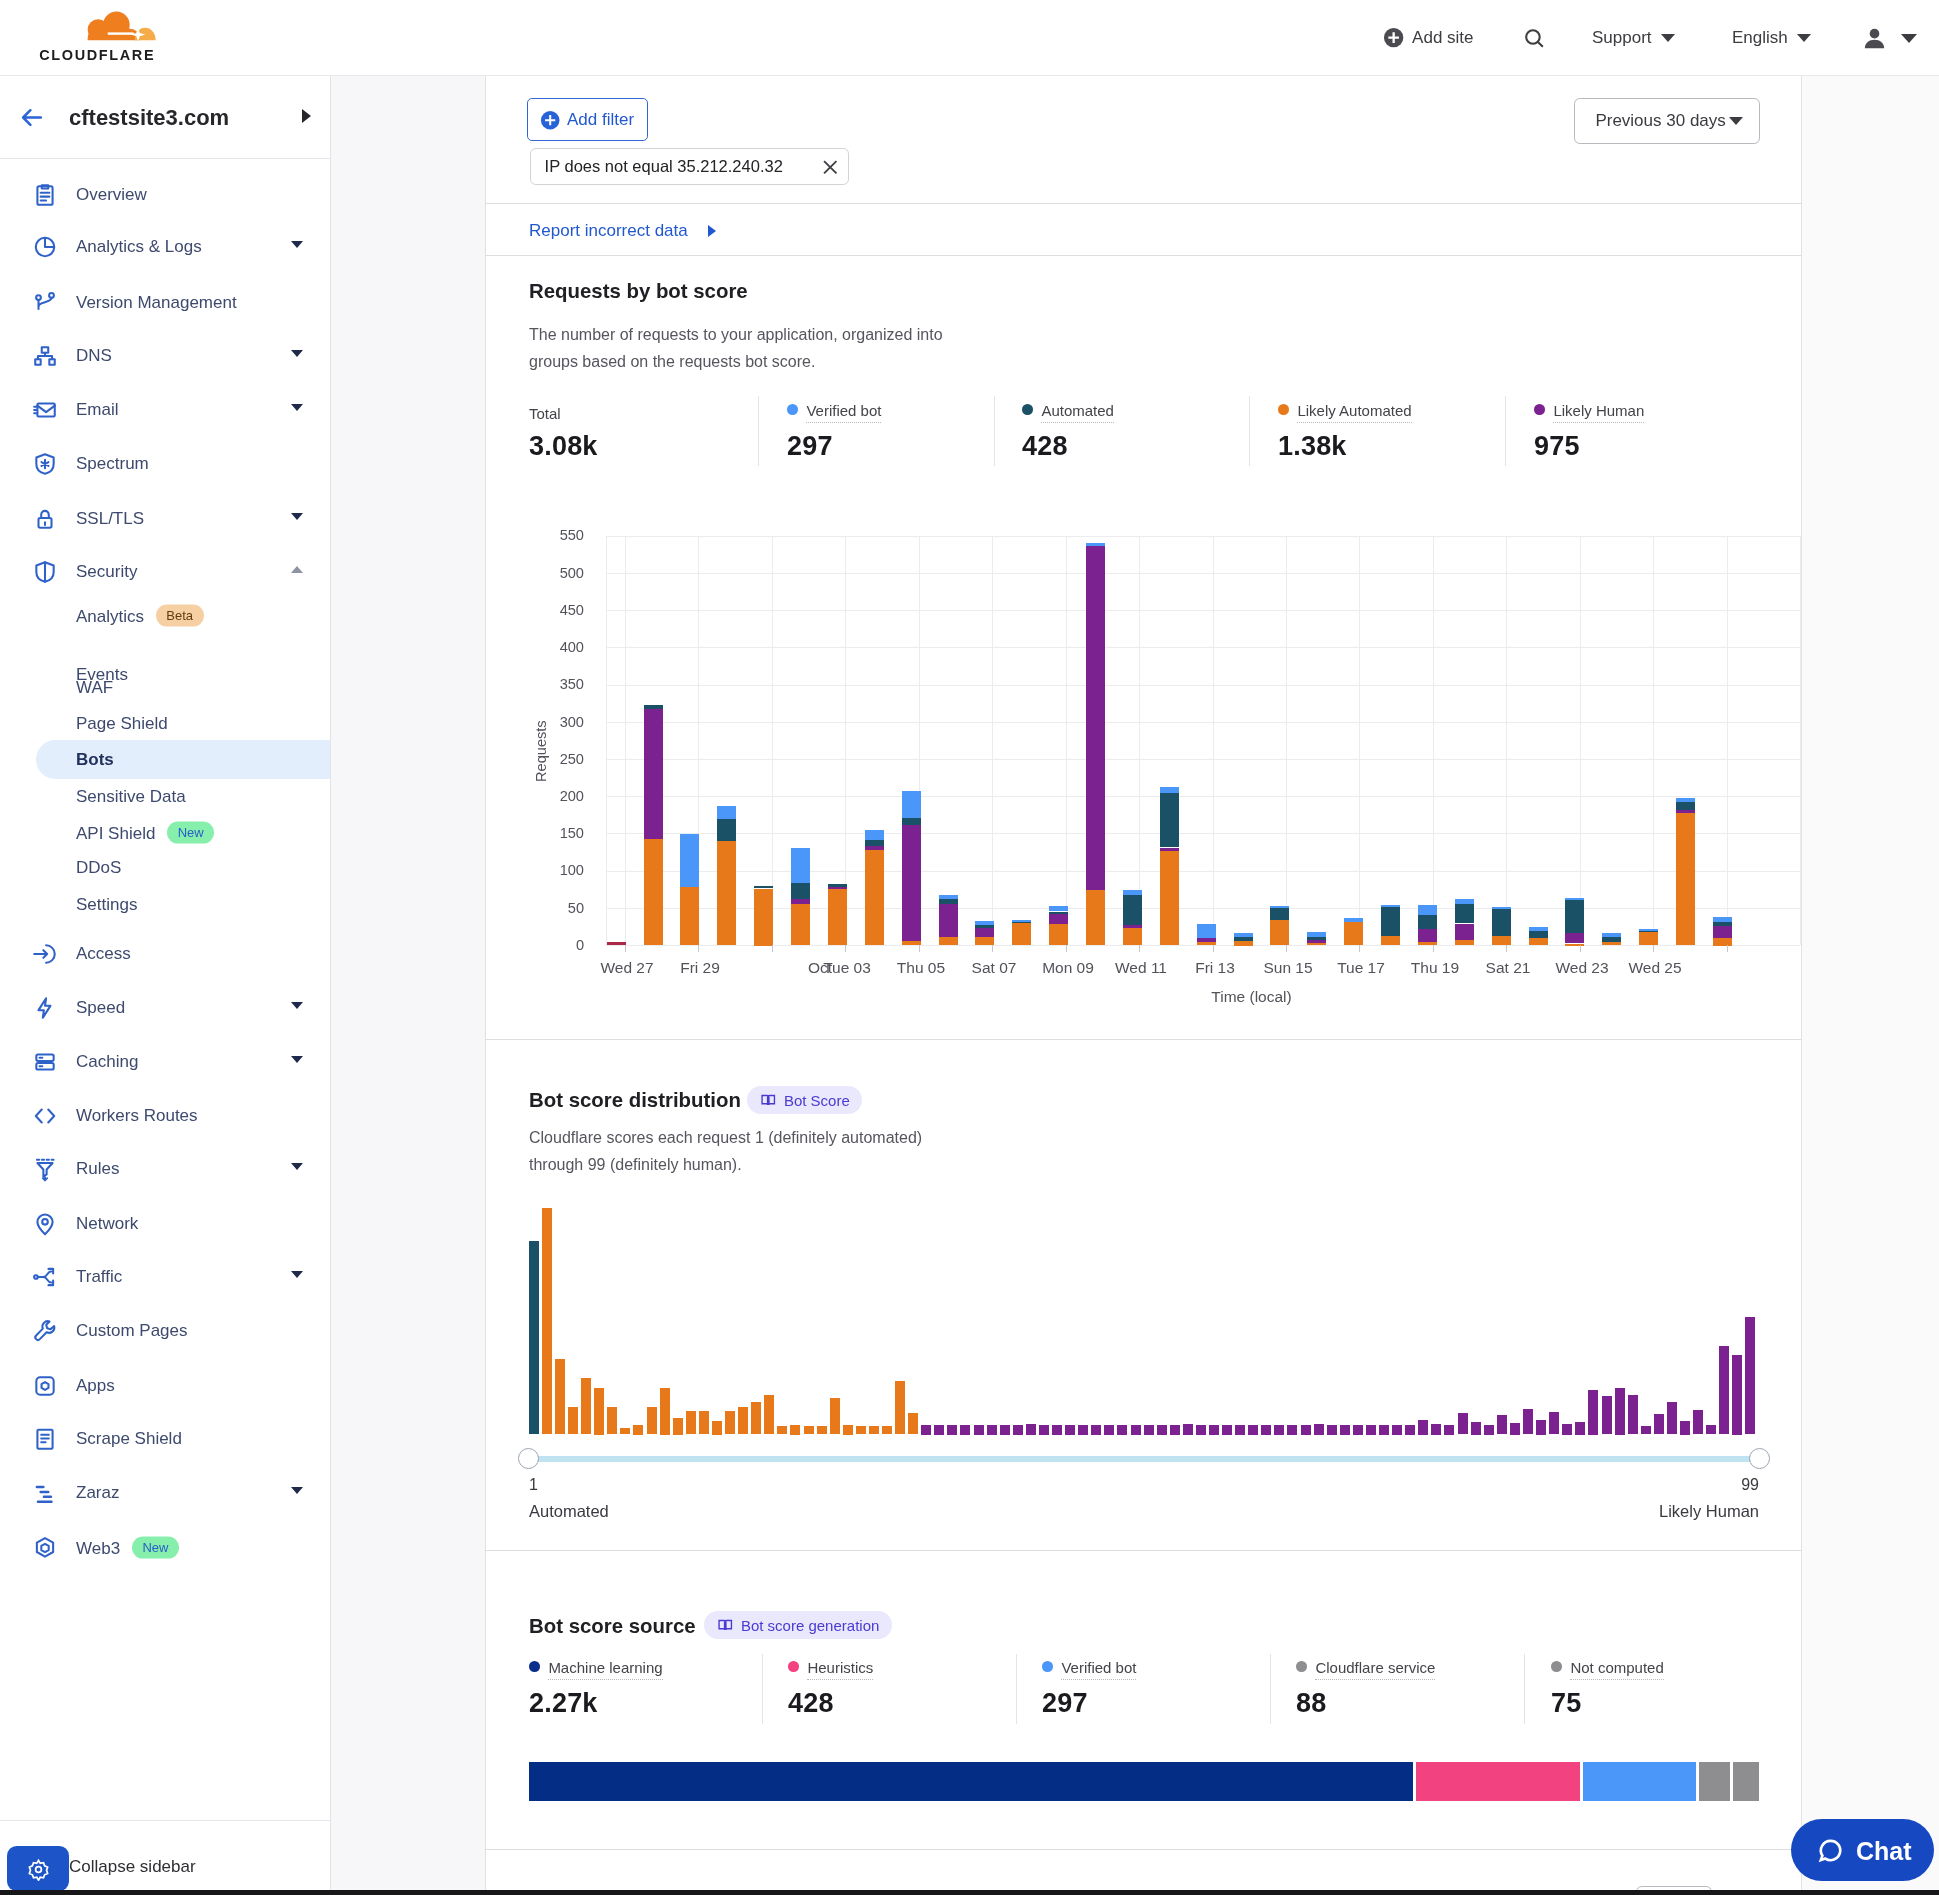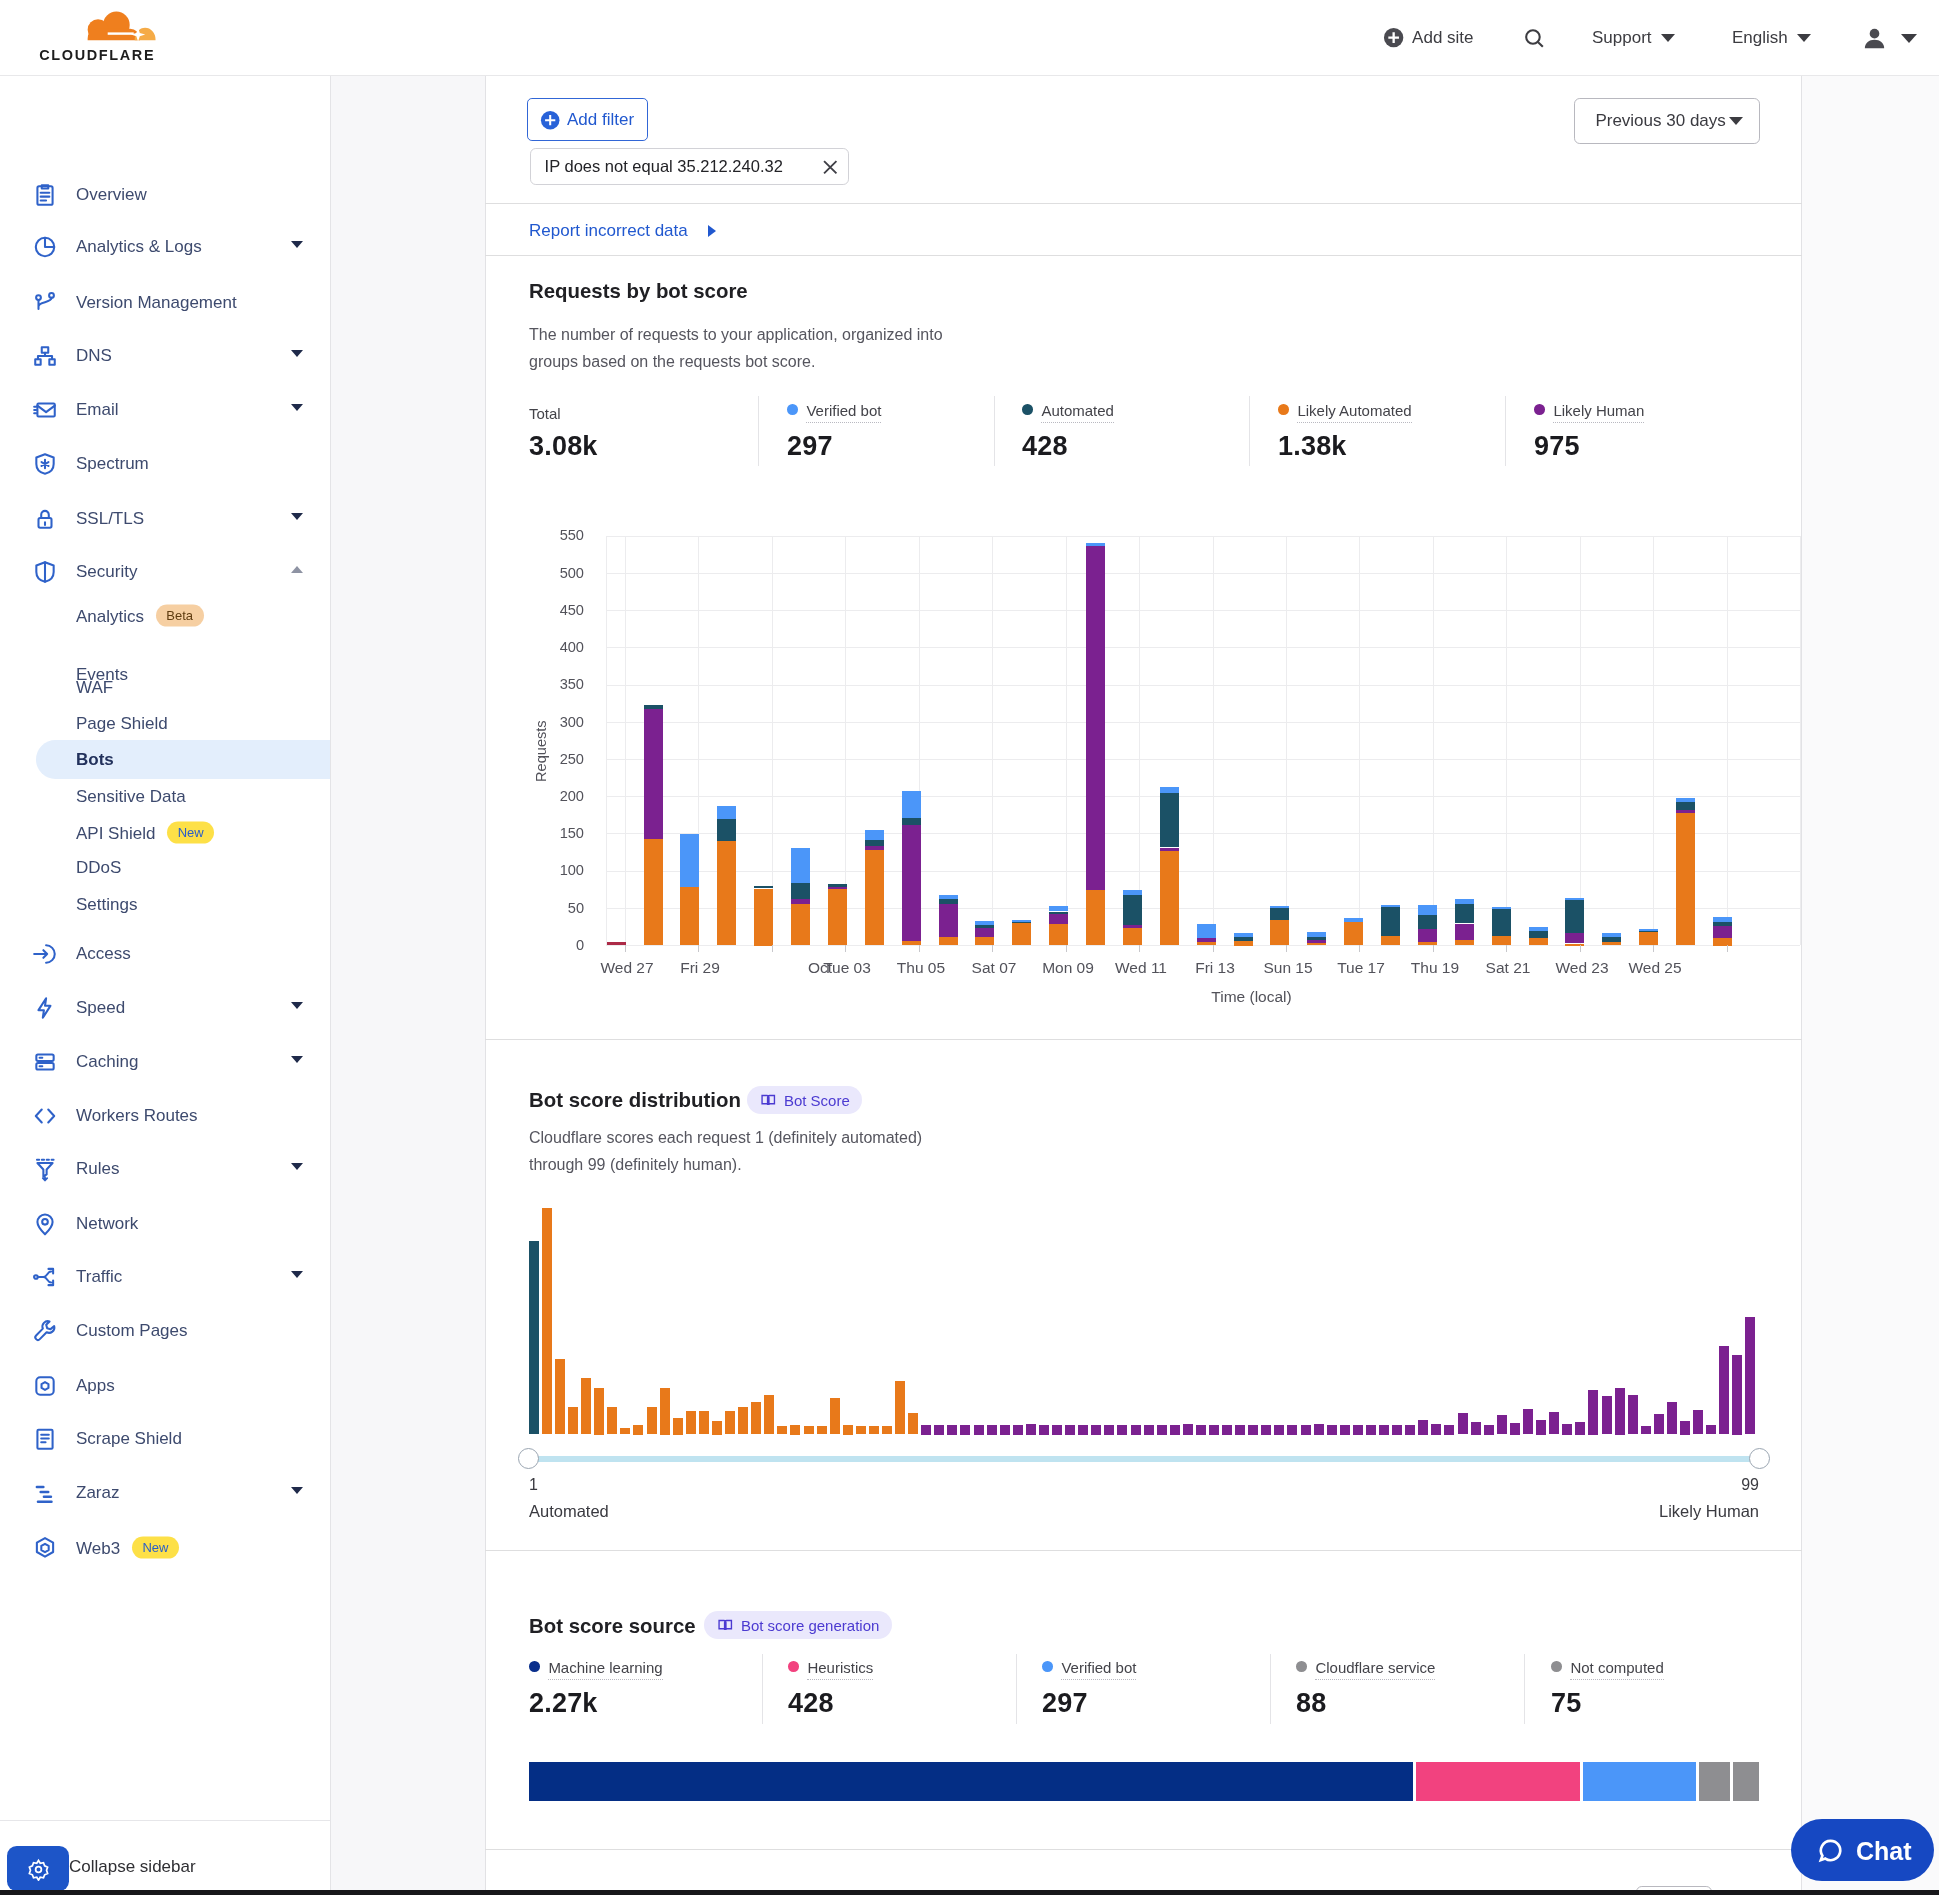--- a/index.html
+++ b/index.html
@@ -8,21 +8,21 @@
 .gutter{position:absolute;left:331px;top:76px;right:0;bottom:0;background:#f7f7f9}
 .rgut{position:absolute;left:1802px;top:76px;width:138px;bottom:0;background:#fafafb}
 .sep{position:absolute;left:485px;width:1317px;height:1px;background:#dededf}
 .sb{position:absolute;left:0;top:76px;width:331px;bottom:0;background:#fff;border-right:1px solid #e4e4e7;z-index:4}
 .mi{position:absolute;left:0;width:330px;height:39px}
 .mi .txt{position:absolute;left:76px;top:50%;transform:translateY(-50%);font-size:17px;color:#3d4a6e;white-space:nowrap}
 .ic{position:absolute;left:32px;top:50%;transform:translateY(-50%)}
 .car{position:absolute;right:27px;top:13.6px;width:0;height:0;border-left:6.8px solid transparent;border-right:6.8px solid transparent;border-top:7.8px solid #1f2a4a}
 .badge{display:inline-block;font-size:13px;border-radius:12.6px;padding:3.9px 10.7px;vertical-align:1.9px;margin-left:11.6px}
 .bbeta{background:#f6cfa2;color:#5f3c10}
-.bnew{background:#fde047;color:#2a5ec9}
+.bnew{background:#86efac;color:#2a5ec9}
 .dot{display:inline-block;width:10.7px;height:10.7px;border-radius:50%;margin-right:8.7px;vertical-align:1px}
 .lgl{font-size:15px;color:#434349;border-bottom:1.9px dotted #b9b9c1;padding-bottom:2.9px;white-space:nowrap}
 .lgv{font-size:27px;font-weight:bold;color:#1b1b1f;letter-spacing:0.2px}
 .vdiv{position:absolute;width:1px;background:#e4e4e7}
 .gl{position:absolute;background:#ececee}
 .bar{position:absolute}
 .axl{position:absolute;font-size:14.6px;color:#52525a}
 .ttl{font-size:20.4px;font-weight:bold;color:#202024}
 .desc{font-size:16px;color:#55555e;line-height:27px}
 .pill{position:absolute;display:inline-flex;align-items:center;background:#eae8fc;color:#4b3ad1;font-size:15px;border-radius:14.6px;height:28px;padding:0 12.6px}
@@ -60,20 +60,27 @@
  <div class="hnav" style="left:1860px">
   <svg width="29" height="29" viewBox="0 0 24 24" fill="#4a4a50">
         <circle cx="12" cy="8" r="4"></circle>
         <path d="M4 20c0-4.4 3.6-7 8-7s8 2.6 8 7z"></path>
       </svg>
   <span style="margin-left:11.6px;width:0;height:0;border-left:8.7px solid transparent;border-right:8.7px solid transparent;border-top:9.7px solid #3c3c41;display:inline-block"></span>
     </div>
 </div>
 
 <div class="sb">
+ <div style="position:absolute;left:0;top:0;width:330px;height:83px;border-bottom:1px solid #e6e6e9">
+  <svg class="abs" style="left:20.4px;top:29px" width="25" height="25" viewBox="0 0 24 24" fill="none" stroke="#2b63d9" stroke-width="2.4" stroke-linecap="round" stroke-linejoin="round">
+        <path d="M20 12H4M10 5l-7 7 7 7"></path>
+      </svg>
+  <div class="abs" style="left:69px;top:29px;font-size:22px;font-weight:bold;color:#26262b">cftestsite3.com</div>
+  <span class="abs" style="left:302px;top:33px;width:0;height:0;border-top:7.8px solid transparent;border-bottom:7.8px solid transparent;border-left:9.7px solid #26262b"></span>
+ </div>
 
 <div class="mi" style="top:99px">
       <svg class="ic" width="26" height="26" viewBox="0 0 24 24" fill="none" stroke="#2f62c9" stroke-width="1.9" stroke-linecap="round" stroke-linejoin="round">
         <rect x="5" y="4" width="14" height="17" rx="1.5"></rect>
         <path d="M9 3h6v3H9z"></path>
         <path d="M8 10h8M8 13.5h8M8 17h5"></path>
       </svg>
       <div class="txt">Overview</div>
 </div>
 

